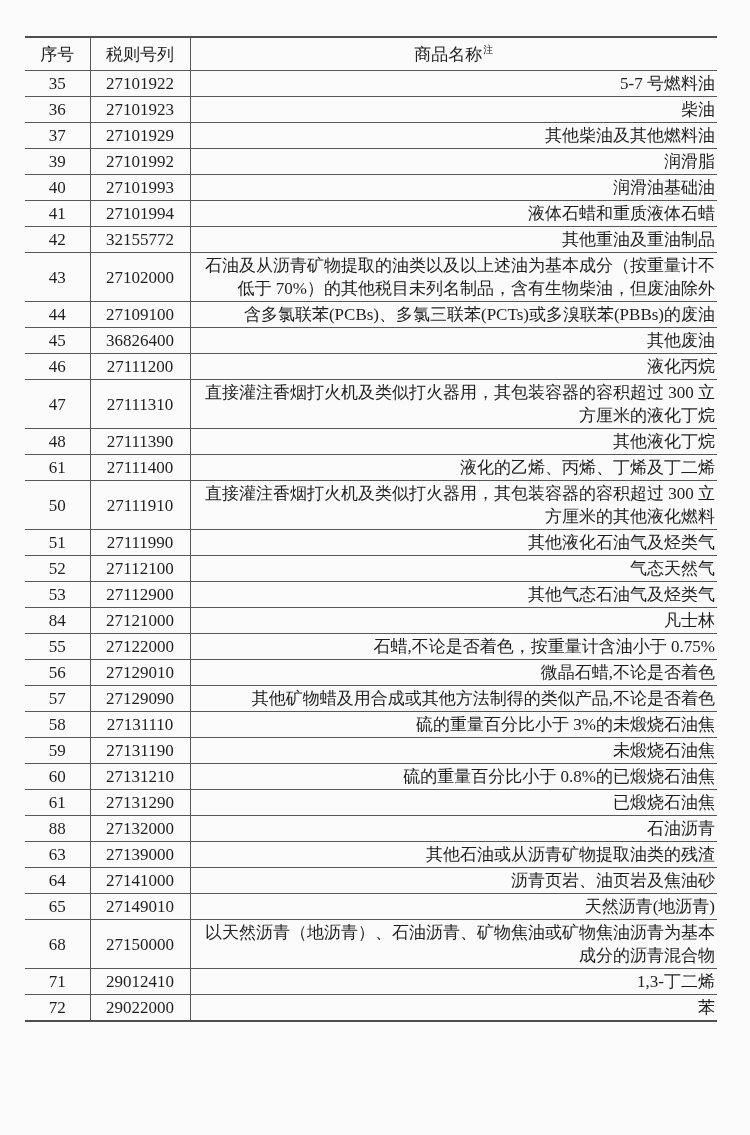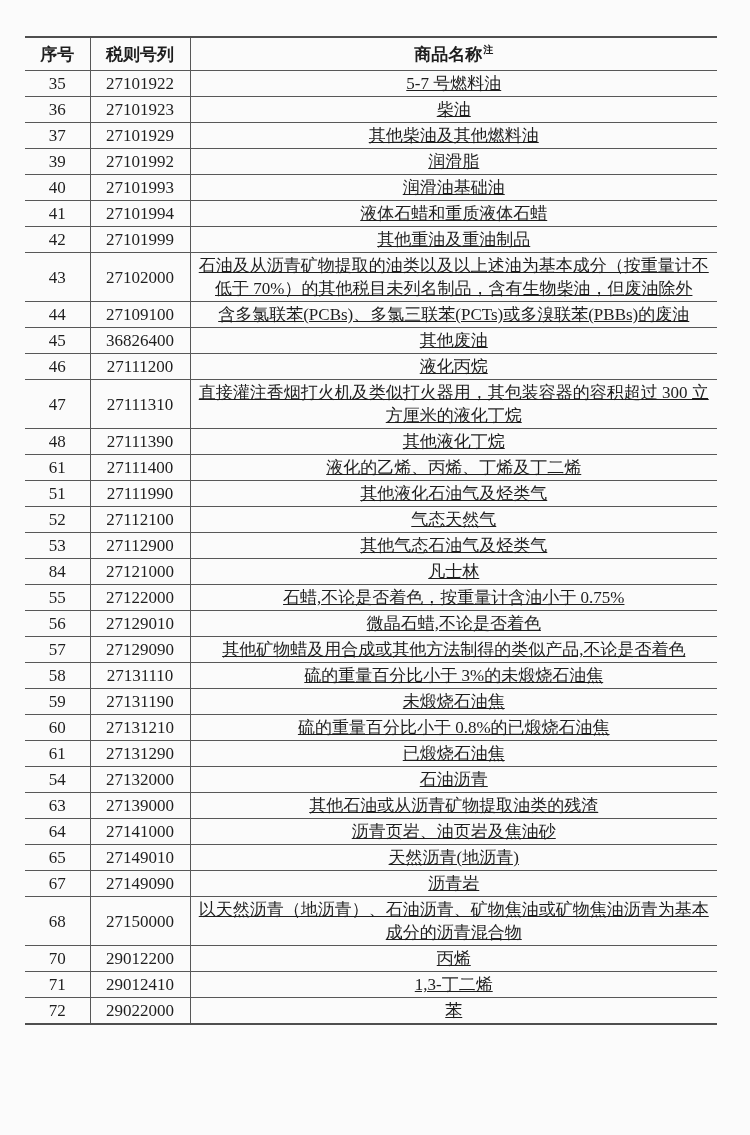--- a/index.html
+++ b/index.html
@@ -31,41 +31,40 @@
   table.tariff-table th,
   table.tariff-table td {
     border-bottom: 1.5px solid #585858;
     font-size: 17px;
     line-height: 23px;
     padding: 1px 2px;
     vertical-align: middle;
     overflow: hidden;
   }
   table.tariff-table th {
-    font-weight: bold;
+    font-weight: normal;
     height: 30px;
     text-align: center;
     margin-top: 27px;
   }
   table.tariff-table td {
     height: 23px;
   }
   td.cell-no, td.cell-code {
     text-align: center;
     border-right: 1.5px solid #585858;
   }
   th.col-no, th.col-code {
     border-right: 1.5px solid #585858;
   }
   td.cell-name {
-    text-align: center;
+    text-align: right;
     padding-left: 9px;
     padding-right: 10px;
     word-break: break-all;
-    text-decoration: underline;
   }
   sup.note {
     font-size: 10px;
     line-height: 0;
     vertical-align: super;
     margin-left: 1px;
   }
 </style>
 </head>
 <body>
@@ -116,21 +115,21 @@
           <td class="cell-code">27101993</td>
           <td class="cell-name">润滑油基础油</td>
         </tr>
         <tr>
           <td class="cell-no">41</td>
           <td class="cell-code">27101994</td>
           <td class="cell-name">液体石蜡和重质液体石蜡</td>
         </tr>
         <tr>
           <td class="cell-no">42</td>
-          <td class="cell-code">27101999</td>
+          <td class="cell-code">32155772</td>
           <td class="cell-name">其他重油及重油制品</td>
         </tr>
         <tr>
           <td class="cell-no">43</td>
           <td class="cell-code">27102000</td>
           <td class="cell-name">石油及从沥青矿物提取的油类以及以上述油为基本成分（按重量计不低于 70%）的其他税目未列名制品，含有生物柴油，但废油除外</td>
         </tr>
         <tr>
           <td class="cell-no">44</td>
           <td class="cell-code">27109100</td>
@@ -155,20 +154,25 @@
           <td class="cell-no">48</td>
           <td class="cell-code">27111390</td>
           <td class="cell-name">其他液化丁烷</td>
         </tr>
         <tr>
           <td class="cell-no">61</td>
           <td class="cell-code">27111400</td>
           <td class="cell-name">液化的乙烯、丙烯、丁烯及丁二烯</td>
         </tr>
         <tr>
+          <td class="cell-no">50</td>
+          <td class="cell-code">27111910</td>
+          <td class="cell-name">直接灌注香烟打火机及类似打火器用，其包装容器的容积超过 300 立方厘米的其他液化燃料</td>
+        </tr>
+        <tr>
           <td class="cell-no">51</td>
           <td class="cell-code">27111990</td>
           <td class="cell-name">其他液化石油气及烃类气</td>
         </tr>
         <tr>
           <td class="cell-no">52</td>
           <td class="cell-code">27112100</td>
           <td class="cell-name">气态天然气</td>
         </tr>
         <tr>
@@ -210,53 +214,43 @@
           <td class="cell-no">60</td>
           <td class="cell-code">27131210</td>
           <td class="cell-name">硫的重量百分比小于 0.8%的已煅烧石油焦</td>
         </tr>
         <tr>
           <td class="cell-no">61</td>
           <td class="cell-code">27131290</td>
           <td class="cell-name">已煅烧石油焦</td>
         </tr>
         <tr>
-          <td class="cell-no">54</td>
+          <td class="cell-no">88</td>
           <td class="cell-code">27132000</td>
           <td class="cell-name">石油沥青</td>
         </tr>
         <tr>
           <td class="cell-no">63</td>
           <td class="cell-code">27139000</td>
           <td class="cell-name">其他石油或从沥青矿物提取油类的残渣</td>
         </tr>
         <tr>
           <td class="cell-no">64</td>
           <td class="cell-code">27141000</td>
           <td class="cell-name">沥青页岩、油页岩及焦油砂</td>
         </tr>
         <tr>
           <td class="cell-no">65</td>
           <td class="cell-code">27149010</td>
           <td class="cell-name">天然沥青(地沥青)</td>
         </tr>
         <tr>
-          <td class="cell-no">67</td>
-          <td class="cell-code">27149090</td>
-          <td class="cell-name">沥青岩</td>
-        </tr>
-        <tr>
           <td class="cell-no">68</td>
           <td class="cell-code">27150000</td>
           <td class="cell-name">以天然沥青（地沥青）、石油沥青、矿物焦油或矿物焦油沥青为基本成分的沥青混合物</td>
-        </tr>
-        <tr>
-          <td class="cell-no">70</td>
-          <td class="cell-code">29012200</td>
-          <td class="cell-name">丙烯</td>
         </tr>
         <tr>
           <td class="cell-no">71</td>
           <td class="cell-code">29012410</td>
           <td class="cell-name">1,3-丁二烯</td>
         </tr>
         <tr>
           <td class="cell-no">72</td>
           <td class="cell-code">29022000</td>
           <td class="cell-name">苯</td>

